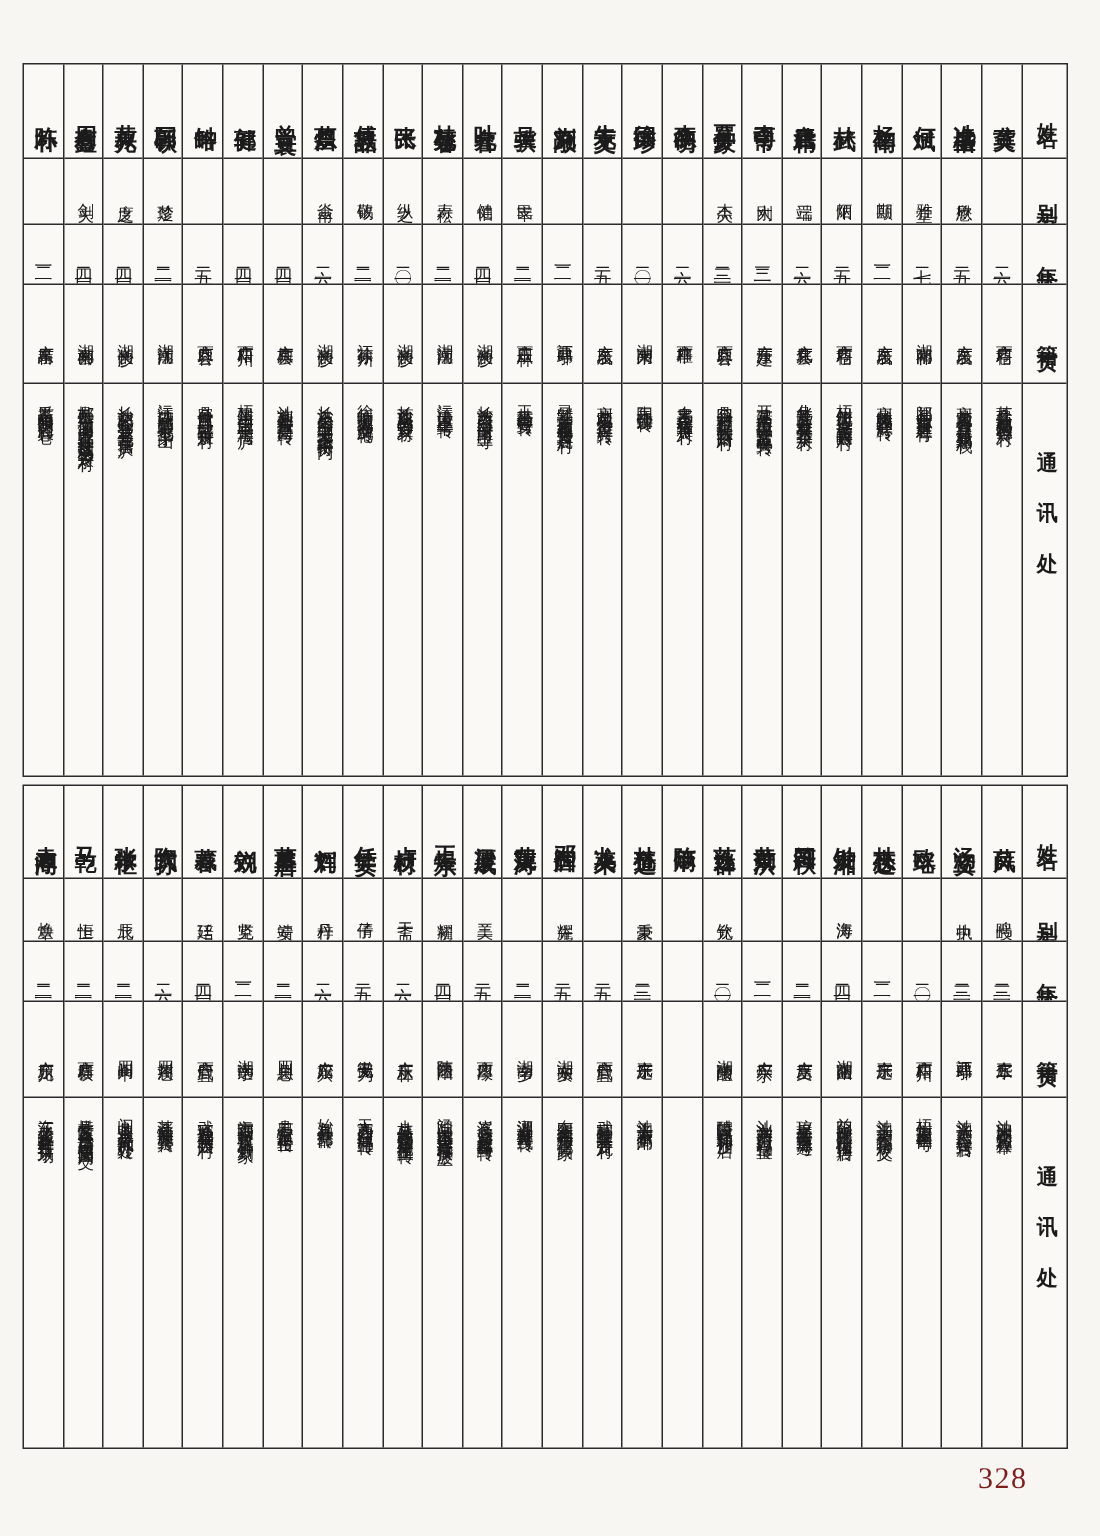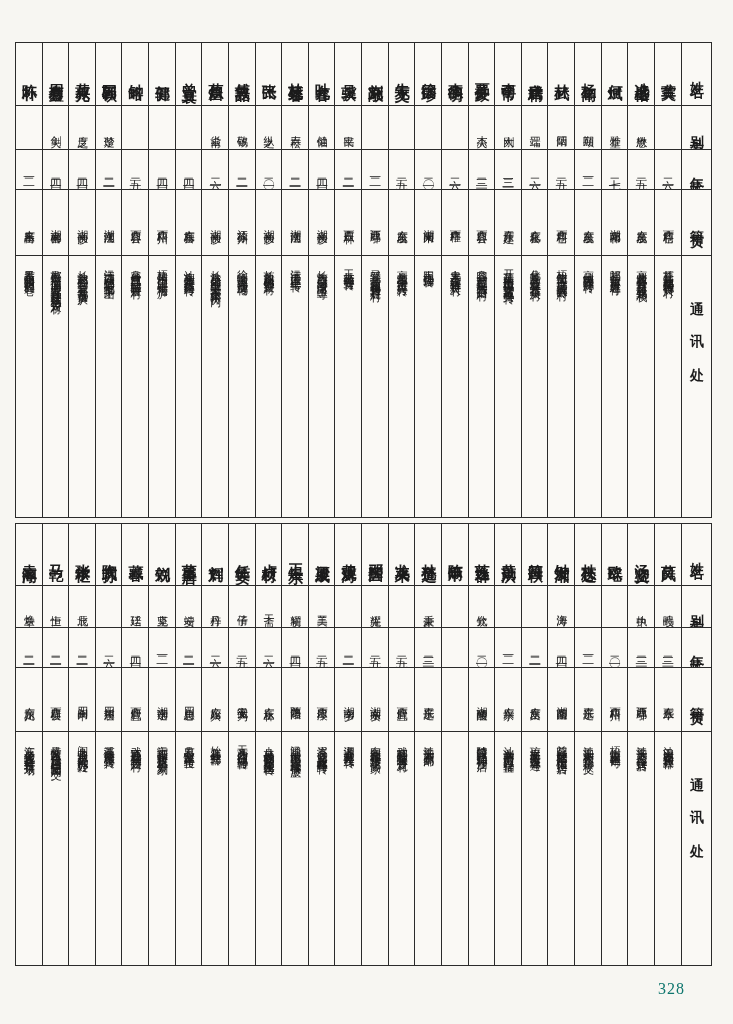--- a/index.html
+++ b/index.html
@@ -44,21 +44,21 @@
   .nm{font-size:15px;font-weight:700;letter-spacing:2px;}
   .al{font-size:11px;letter-spacing:1px;}
   .ag{font-size:12px;letter-spacing:1px;}
   .og{font-size:11px;letter-spacing:1px;}
   .ad{font-size:11px;letter-spacing:1.5px;max-height:100%;}
   .hdr .vt{font-weight:700;}
   .hdr .nm,.hdr .al,.hdr .ag,.hdr .og{font-size:14px;letter-spacing:4px;font-weight:700;}
   .hdr .ad{font-size:14px;letter-spacing:34px;font-weight:700;padding-top:28px;}
   .page-number{
     position:absolute;right:48px;bottom:26px;
-    font-size:16px;letter-spacing:1px;color:#0f766e;
+    font-size:20px;letter-spacing:1px;color:#7f1d1d;
     font-family:"Liberation Serif",serif;
   }
 </style>
 </head>
 <body>
 
 <div class="sheet">
 
   <div class="dir-table t0">
     <div class="col hdr">

